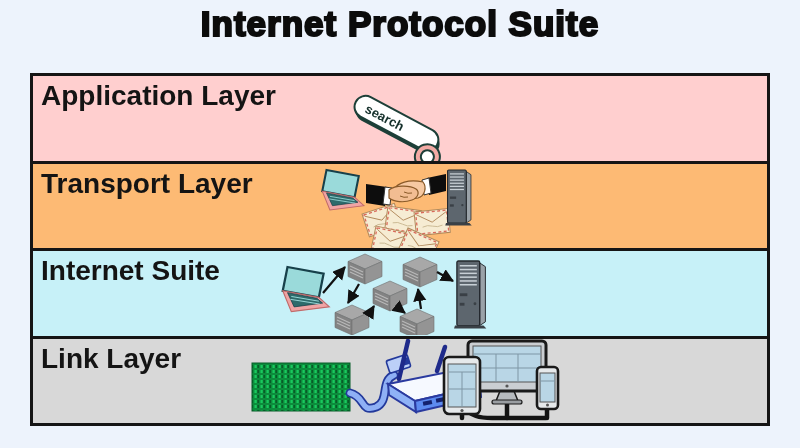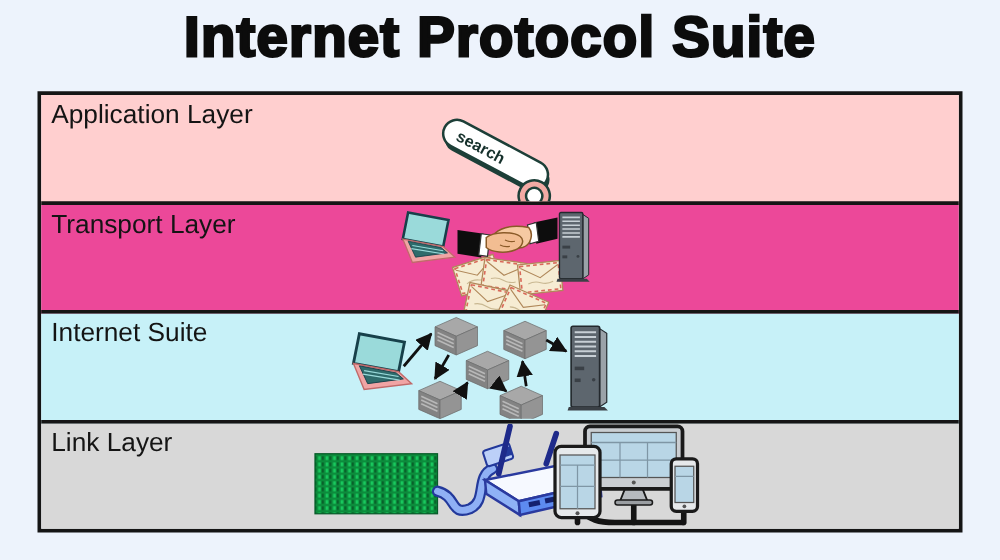--- a/index.html
+++ b/index.html
@@ -4,38 +4,38 @@
 <style>
   * { margin:0; padding:0; box-sizing:border-box; }
   html,body { width:800px; height:448px; overflow:hidden; }
   body {
     font-family:"Liberation Sans", sans-serif;
     position:relative;
   }
   .page-title {
     position:absolute; top:4px; left:0; width:800px;
     text-align:center;
-    font-size:45px; font-weight:900; letter-spacing:1px;
+    font-size:35px; font-weight:900; letter-spacing:1px;
     color:#0c0c0c;
     -webkit-text-stroke:2.2px #0c0c0c;
   }
   .layer-table {
     position:absolute; left:30px; top:73px;
     width:740px; height:353px;
     border:3px solid #151515;
     display:flex; flex-direction:column;
   }
   .layer-row {
     position:relative; flex:1 1 0; overflow:hidden;
     border-bottom:3px solid #151515;
   }
   .layer-row:last-child { border-bottom:none; }
   .layer-label {
     position:absolute; top:4px; left:8px;
-    font-size:21px; color:#141414; font-weight:400;
+    font-size:28px; color:#141414; font-weight:700;
   }
   .illu { position:absolute; }
   .illu.search  { left:320px; top:4px;  }
   .illu.trans   { left:285px; top:2px;  }
   .illu.inet    { left:240px; top:0px;  }
   .illu.link    { left:215px; top:0px;  }
   svg text { font-family:"Liberation Sans", sans-serif; }
 </style>
 </head>
 <body style="background-color: rgb(237, 243, 252);">
@@ -52,21 +52,21 @@
         <rect x="0" y="0" width="92" height="22" rx="11" fill="#ffffff" stroke="#1d3f38" stroke-width="2"></rect>
         <text x="12" y="16" font-size="13" font-weight="600" fill="#16312c">search</text>
         <path d="M96,34 L104,47" stroke="#1d3f38" stroke-width="9" stroke-linecap="round"></path>
         <path d="M96,34 L104,47" stroke="#f2aaa4" stroke-width="5" stroke-linecap="round"></path>
         <circle cx="89" cy="26" r="12.5" fill="#f2aaa4" stroke="#1d3f38" stroke-width="2"></circle>
         <circle cx="89" cy="26" r="6.5" fill="#ffffff" stroke="#1d3f38" stroke-width="2"></circle>
       </g>
     </svg>
   </div>
 
-  <div class="layer-row" style="background-color: #ec4899;">
+  <div class="layer-row" style="background-color: #fdba74;">
     <span class="layer-label">Transport Layer</span>
     <svg class="illu trans" width="170" height="84" viewBox="0 0 170 84">
       <defs>
         <g id="laptop">
           <polygon points="10,0 48,7 43,32 5,25" fill="#9adada" stroke="#17404a" stroke-width="2.4"></polygon>
           <polygon points="5,25 43,32 54,42 14,47" fill="#f0a4a4" stroke="#c06a6a" stroke-width="1.2"></polygon>
           <polygon points="10,27 41,33 47,38 17,42" fill="#2e6b6b" stroke="#17404a" stroke-width="0.8"></polygon>
           <line x1="14" y1="31" x2="43" y2="36" stroke="#9adada" stroke-width="1"></line>
           <line x1="13" y1="34" x2="44" y2="39" stroke="#9adada" stroke-width="1"></line>
         </g>

